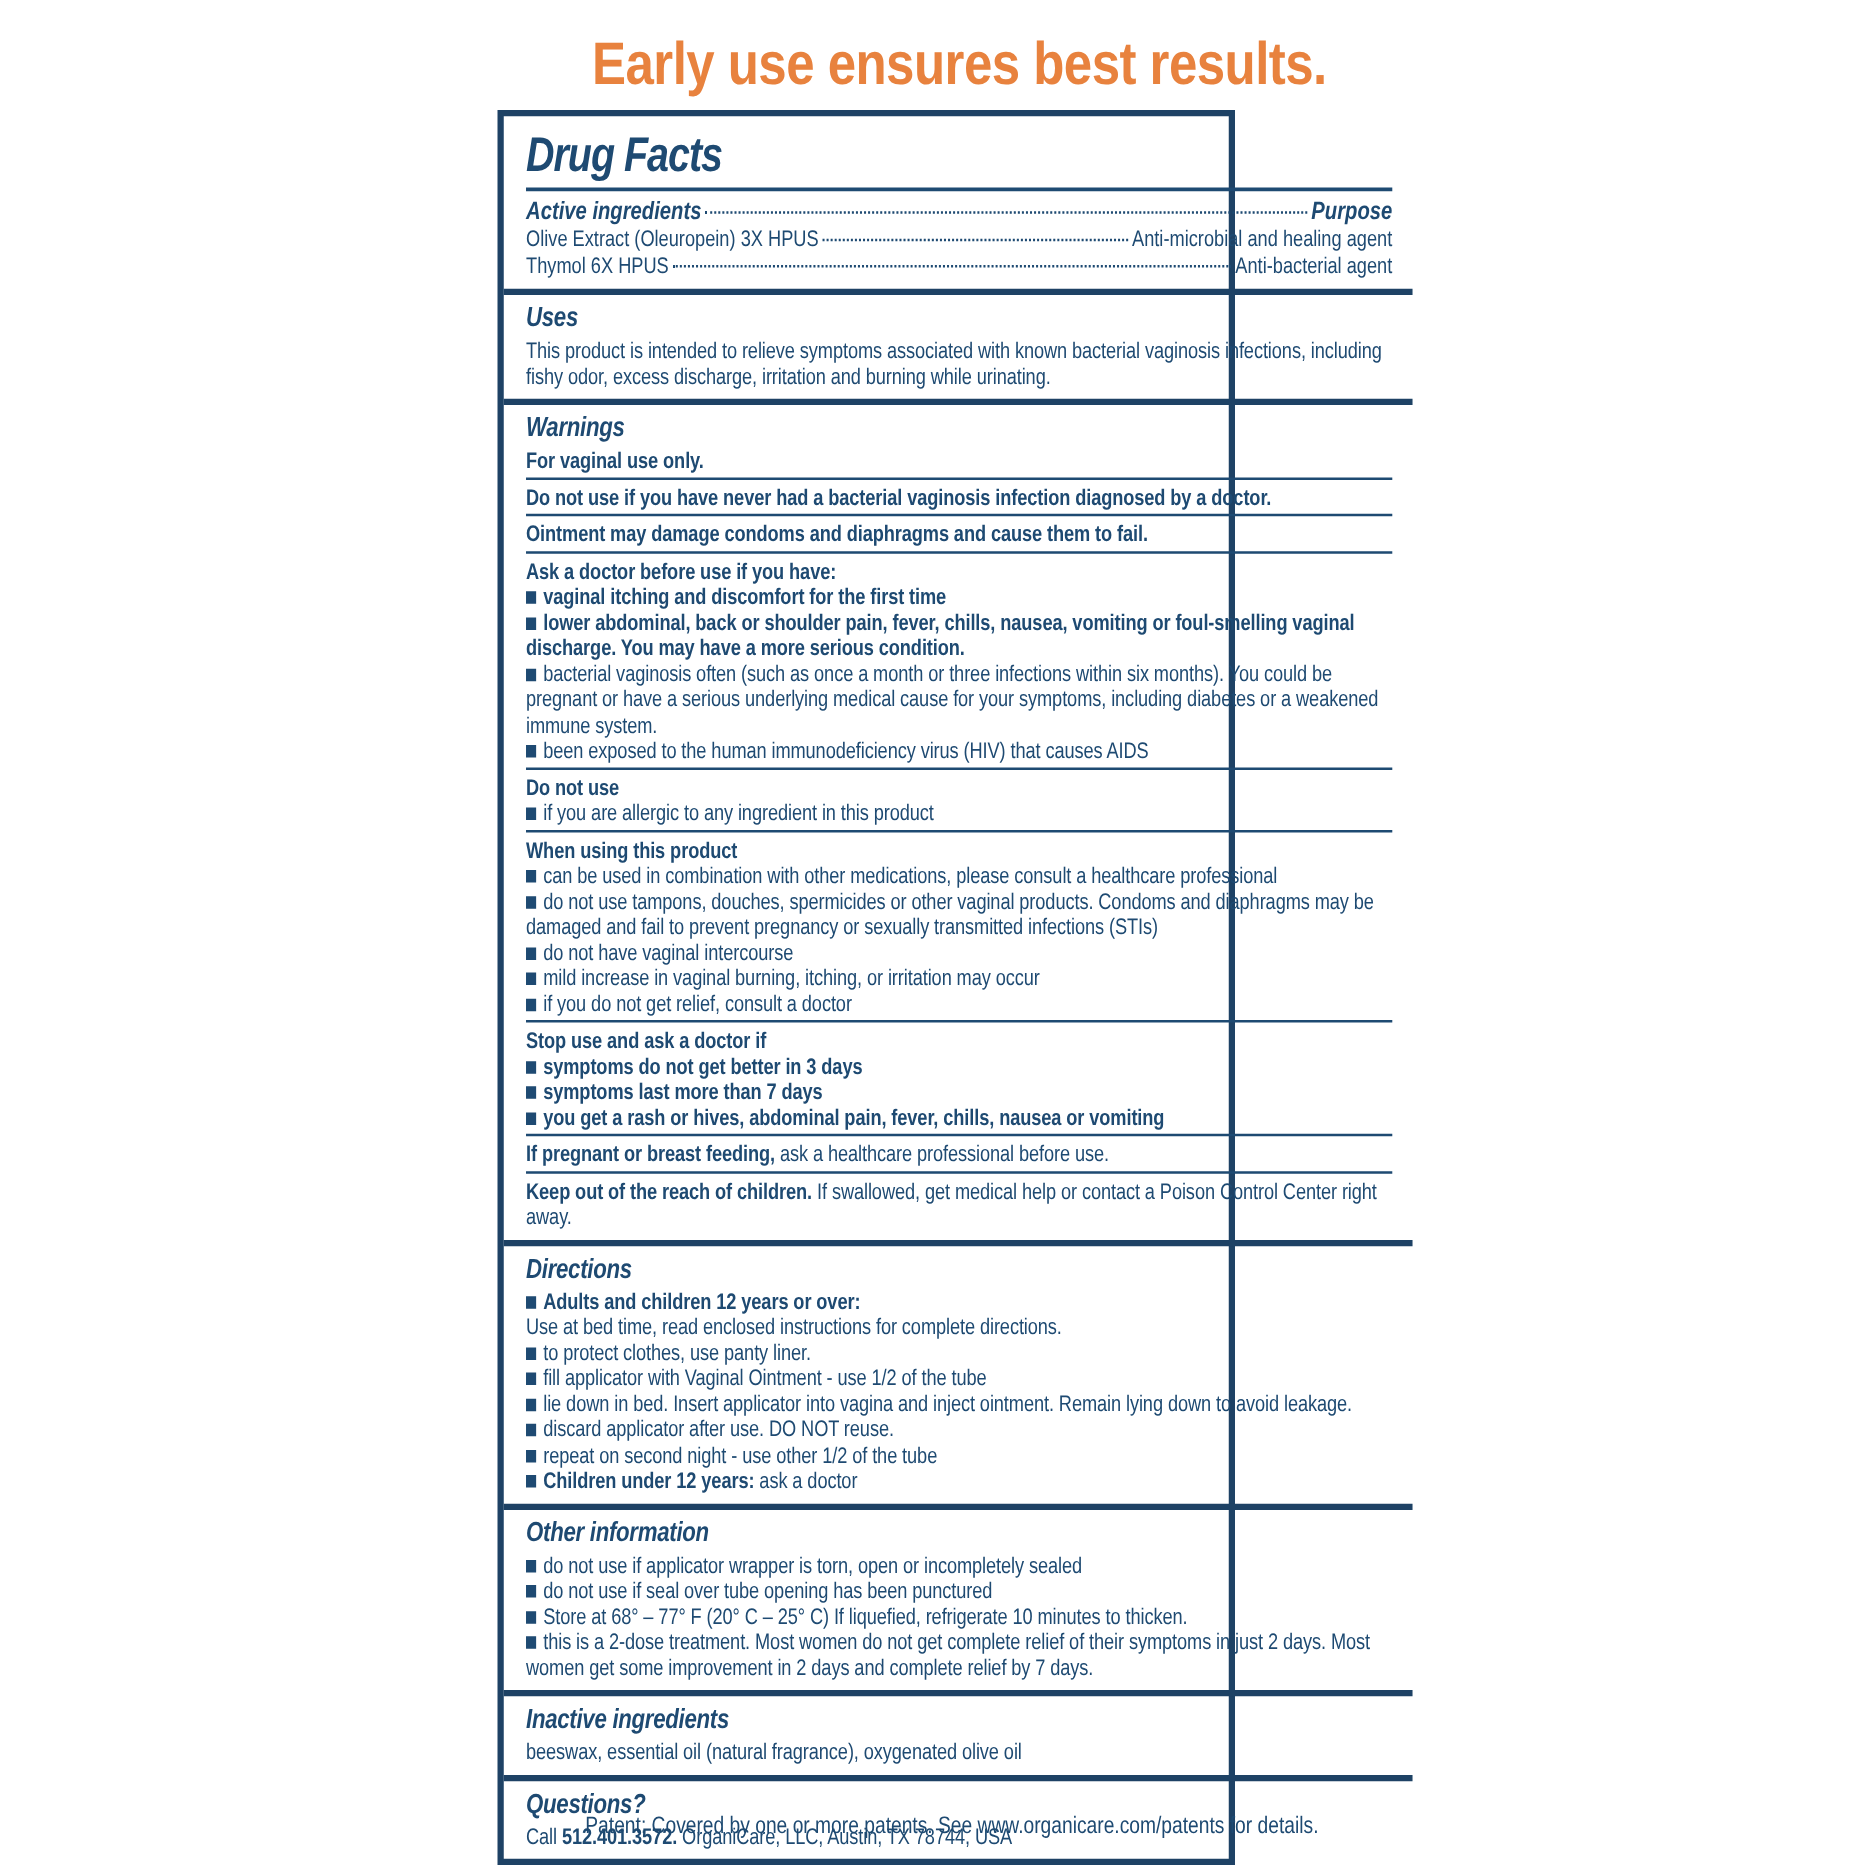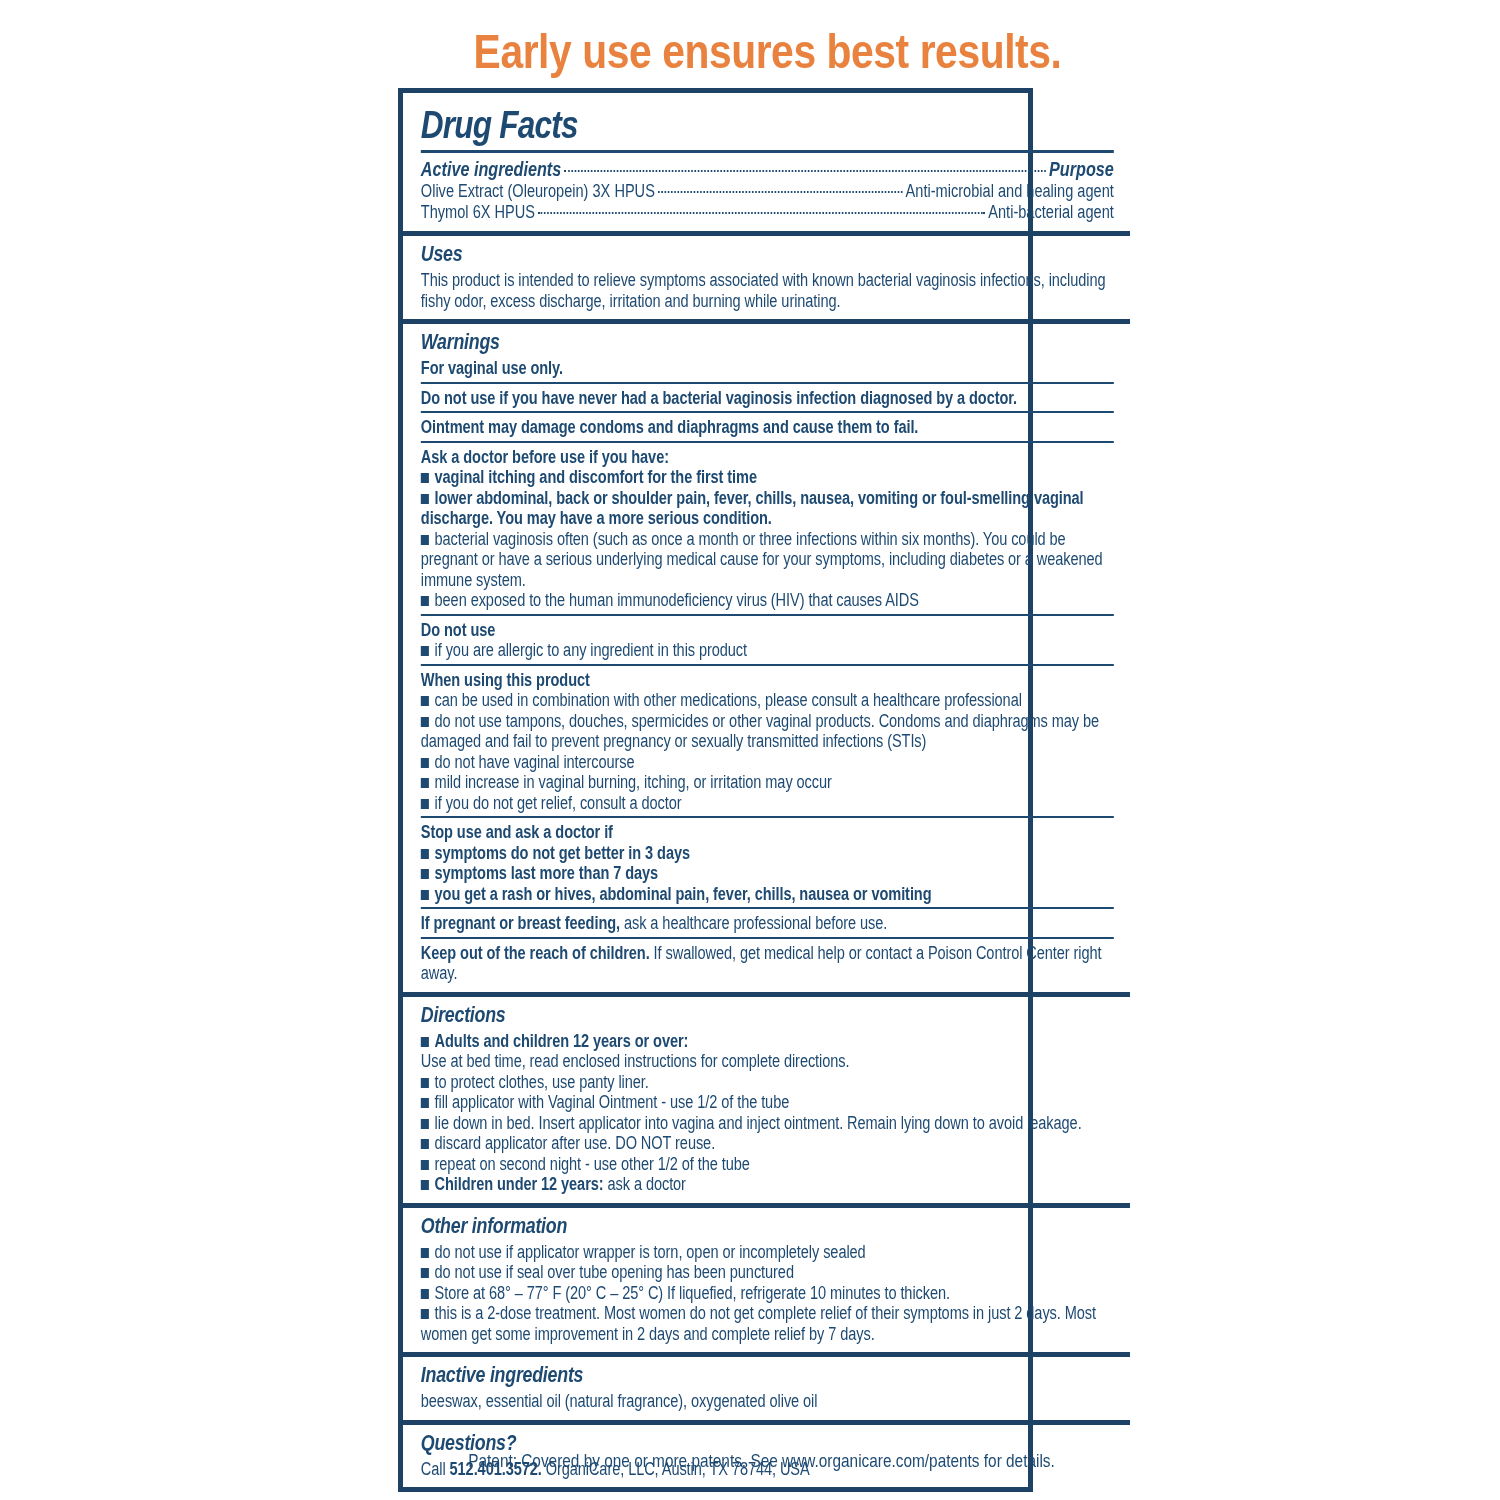--- a/index.html
+++ b/index.html
@@ -9,21 +9,21 @@
     color:#1E4A72;
   }
   .headline {
     position:absolute; left:399px; top:24px; width:737px;
     margin:0; text-align:center;
     font-size:48px; font-weight:bold; color:#E8823E;
     transform:scaleX(0.85); transform-origin:50% 0;
     white-space:nowrap; letter-spacing:-0.5px;
   }
   .label-box {
-    position:absolute; left:398px; top:88px; width:635px;
+    position:absolute; left:398px; top:88px; width:590px;
     box-sizing:border-box; border:5px solid #1E4265; background:#fff;
   }
   
   .condense {
     width:898px; transform:scaleX(0.8096); transform-origin:0 0;
   }
   .sec { padding:5px 20px 8px 22px; }
   .df-title {
     margin:6px 0 2px 0; font-size:39px; line-height:42px;
     font-weight:bold; font-style:italic; letter-spacing:-1px;

